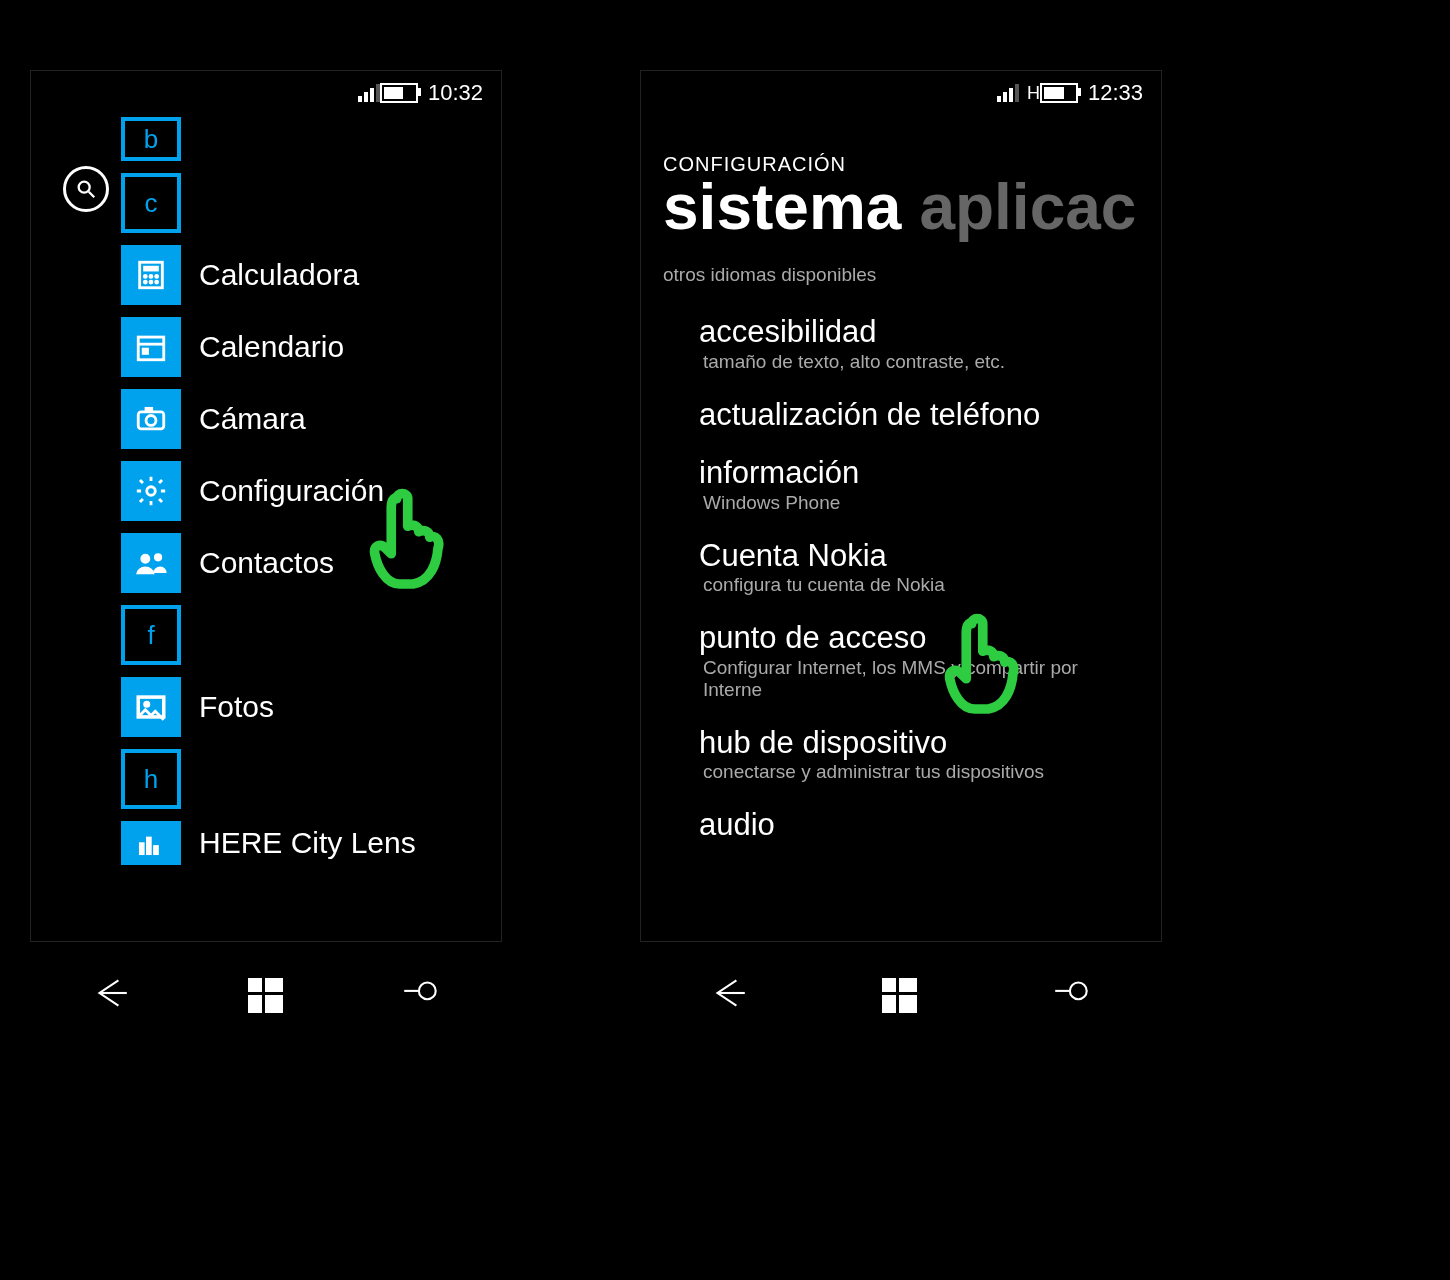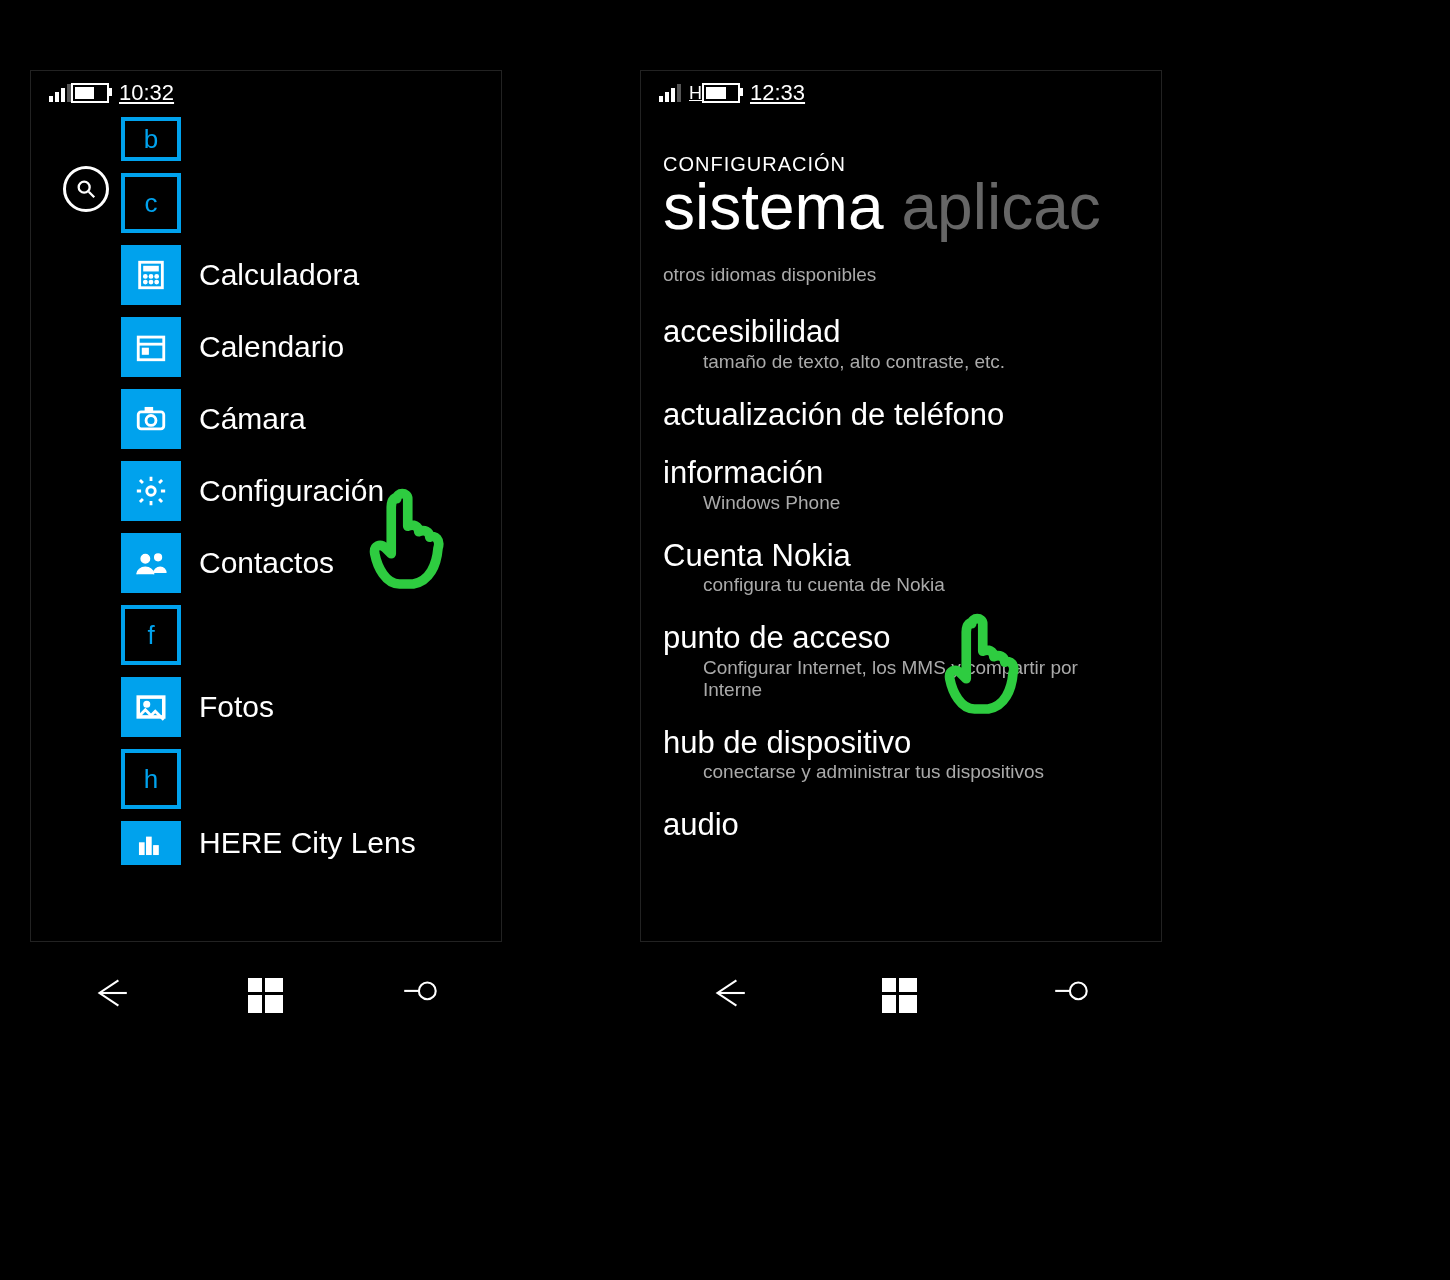--- a/index.html
+++ b/index.html
@@ -26,26 +26,25 @@
     overflow: hidden;
   }
   .phone-left  { left: 30px;  top: 70px;  width: 470px; height: 870px; border: 1px solid #222; }
   .phone-right { left: 640px; top: 70px;  width: 520px; height: 870px; border: 1px solid #222; }
 
   
   .status-bar {
     height: 36px;
     display: flex;
     align-items: center;
-    justify-content: flex-start;
+    justify-content: flex-end;
     padding: 4px 18px 0 18px;
     font-size: 20px;
     color: #fff;
     font-weight: 300;
-    text-decoration: underline;
   }
   .status-left { display: flex; align-items: center; gap: 8px; }
   .status-right { display: flex; align-items: center; gap: 10px; }
 
   .signal-icon { display: inline-flex; align-items: flex-end; gap: 2px; }
   .signal-icon span { display: inline-block; width: 4px; background: #fff; }
   .signal-icon span:nth-child(1){height:6px;}
   .signal-icon span:nth-child(2){height:10px;}
   .signal-icon span:nth-child(3){height:14px;}
   .signal-icon span:nth-child(4){height:18px; background:#555;}
@@ -124,26 +123,26 @@
     color: #fff;
   }
   .pivot {
     display: flex;
     align-items: baseline;
     gap: 18px;
     white-space: nowrap;
     overflow: hidden;
     margin-top: -6px;
   }
-  .pivot .active { color:#fff; font-size: 64px; font-weight: 400; }
-  .pivot .inactive { color:#666; font-size: 64px; font-weight: 400; }
+  .pivot .active { color:#fff; font-size: 64px; font-weight: 700; }
+  .pivot .inactive { color:#666; font-size: 64px; font-weight: 700; }
 
   .settings-list { margin-top: 20px; }
   .setting-item { padding: 12px 0 14px 0; }
-  .setting-title { font-size: 31px; font-weight: 300; color:#fff; line-height:1.05; }
+  .setting-title { font-size: 31px; font-weight: 300; color:#fff; line-height:1.05;margin-left:36px; }
   .setting-sub   { font-size: 19px; font-weight: 300; color:#aaa; margin-top: 2px; margin-left: 40px; }
   .tiny-note { font-size: 19px; color:#aaa; margin-bottom: 18px; }
 
   
   .navbar {
     position:absolute;
     height: 70px;
     display:flex;
     align-items:center;
     justify-content:space-around;

